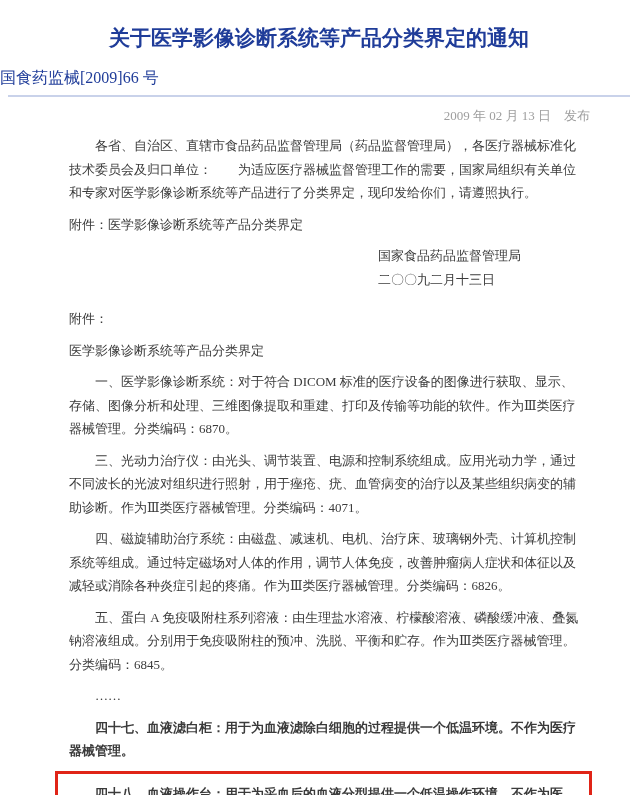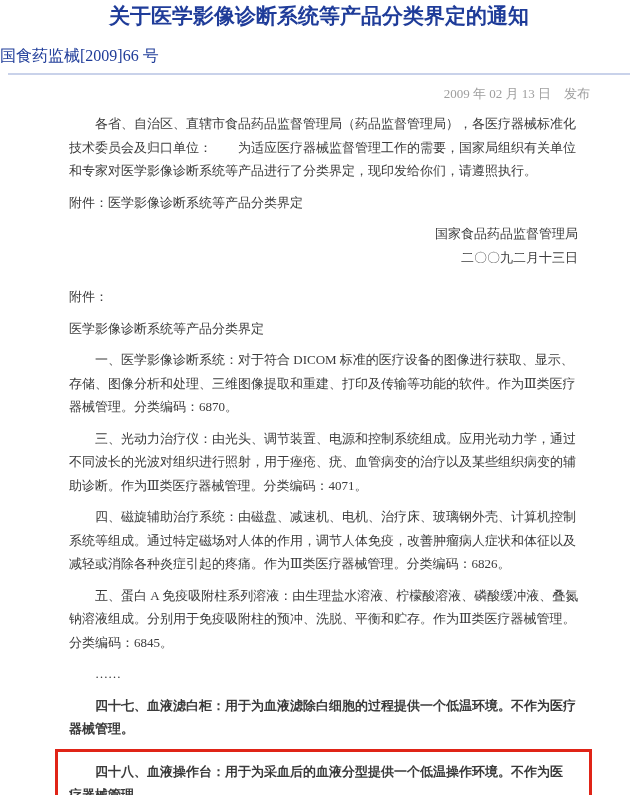--- a/index.html
+++ b/index.html
@@ -9,21 +9,21 @@
     height: 795px;
     margin: 0 auto;
     background: var(--bg, #ffffff);
     font-family: "Liberation Serif", "DejaVu Serif", serif;
     color: var(--body-text, #3b3b3b);
     overflow: hidden;
     box-sizing: border-box;
   }
   .doc-title {
     margin: 0;
-    padding-top: 5px;
+    padding-top: 27px;
     text-align: center;
     font-size: 21px;
     line-height: 22px;
     font-weight: bold;
     color: var(--title-blue, #1f3c99);
   }
   .doc-number {
     margin-top: 20px;
     text-align: left;
     font-size: 16px;
@@ -46,21 +46,21 @@
   .content {
     margin: 10px 48px 0 61px; 
     font-size: 13px;
     line-height: 23.5px;
   }
   .content p { margin: 8px; }
   .indent { text-indent: 2em; }
   .signature {
     width: 200px;
     margin: 0 12px 16px auto;
-    text-align: right;
+    text-align: left;
     font-family: Liberation Serif, serif;
   }
   .attachment-label { margin-top: 16px !important; }
   .attachment-title { text-align: left; }
   .bold { font-weight: bold; }
   .highlight-box {
     border: 3px solid var(--highlight-red, #e02417);
     margin: 1px -2px 0 -6px;
     padding: 0 6px 1px 3px;
   }

